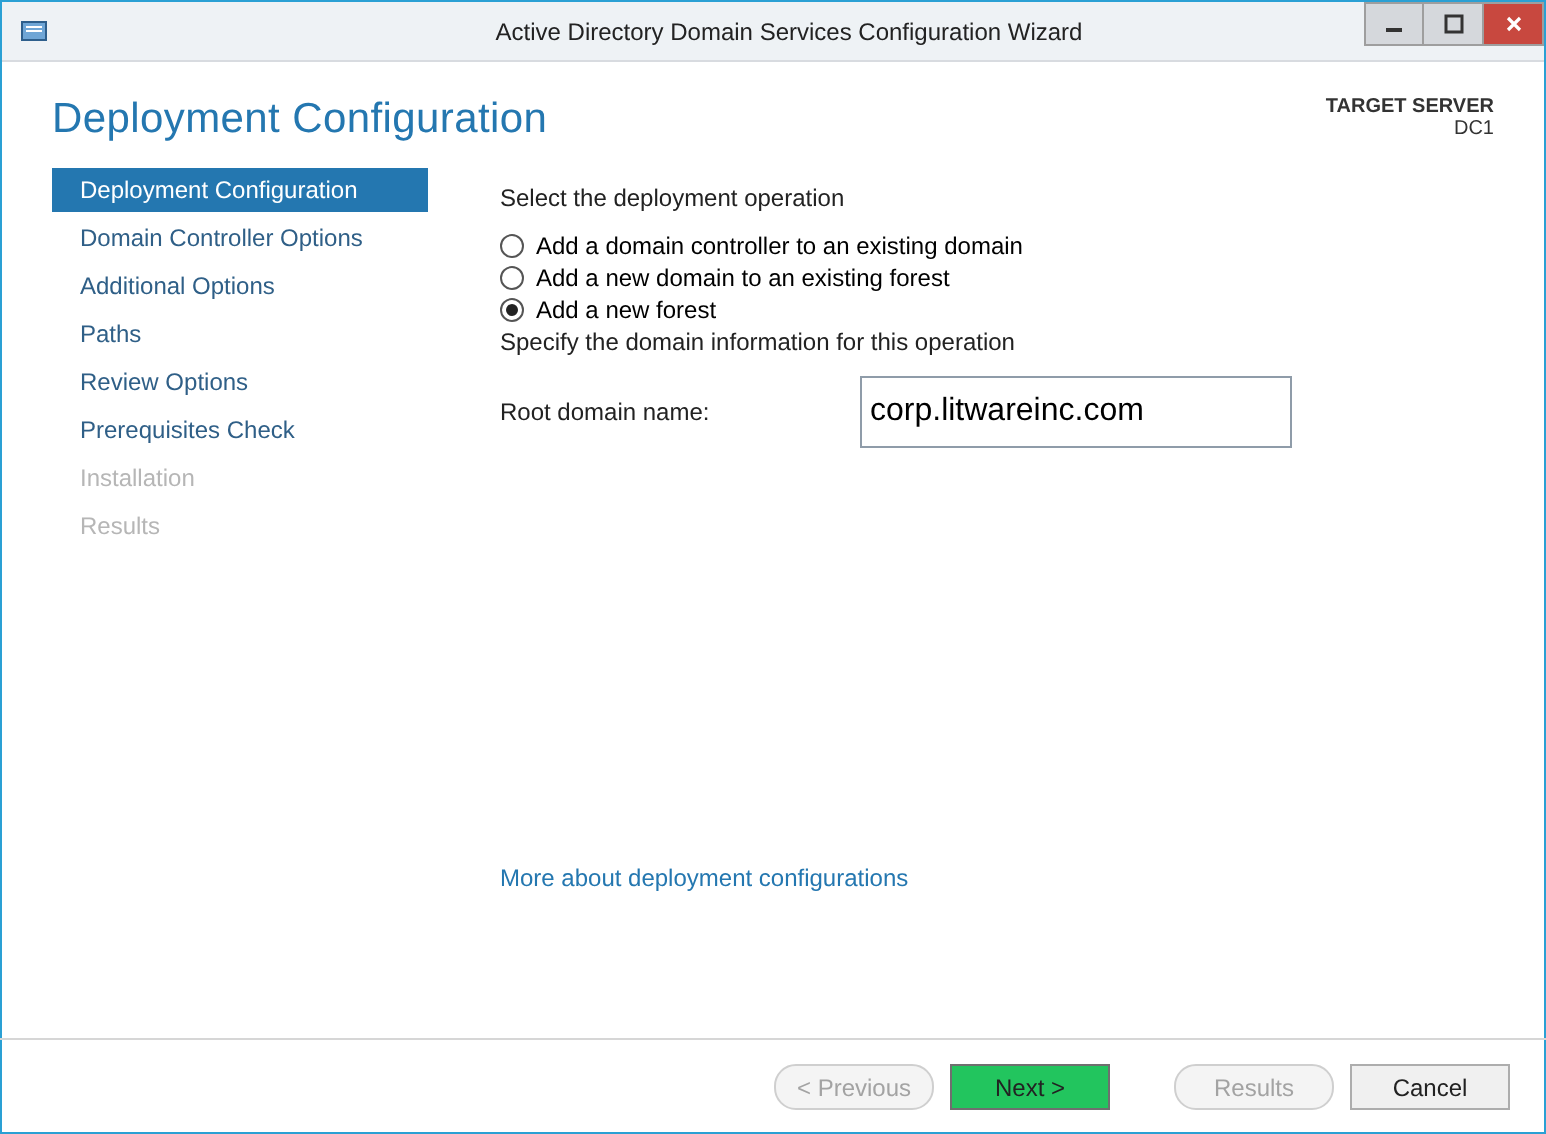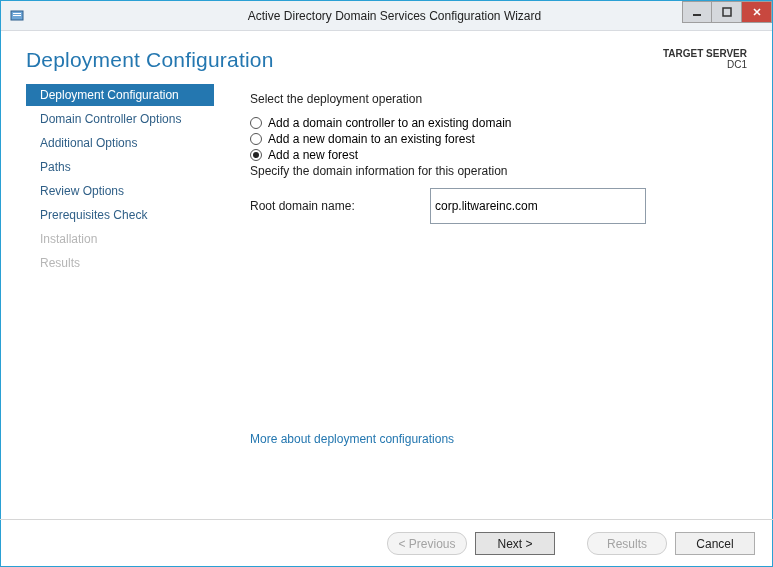--- a/index.html
+++ b/index.html
@@ -141,21 +141,21 @@
   }
   .field-label {
     width: 180px;
     color: #222;
   }
   .text-input {
     width: 216px;
     height: 36px;
     border: 1px solid #8f9ca9;
     font-family: inherit;
-    font-size: 12px;
+    font-size: 16px;
     padding: 12px 4px;
   }
   .link {
     color: #2477b0;
     margin-top: 208px;
     display: inline-block;
     cursor: pointer;
   }
   .footer {
     border-top: 1px solid #d6d6d6;
@@ -171,21 +171,21 @@
     height: 23px;
     border: 1px solid #adadad;
     background: #f0f0f0;
     font-family: inherit;
     font-size: 12px;
     color: #222;
     cursor: pointer;
   }
   .btn.primary {
     border: 1px solid #6f6f6f;
-    background: #e5e5e5;
+    background: #22c55e;
   }
   .btn:disabled, .btn.disabled {
     color: #a3a3a3;
     background: #f4f4f4;
     border-color: #cfcfcf;
     cursor: default;
     border-radius: 11px;
   }
   .spacer { width: 16px; }
 </style>

